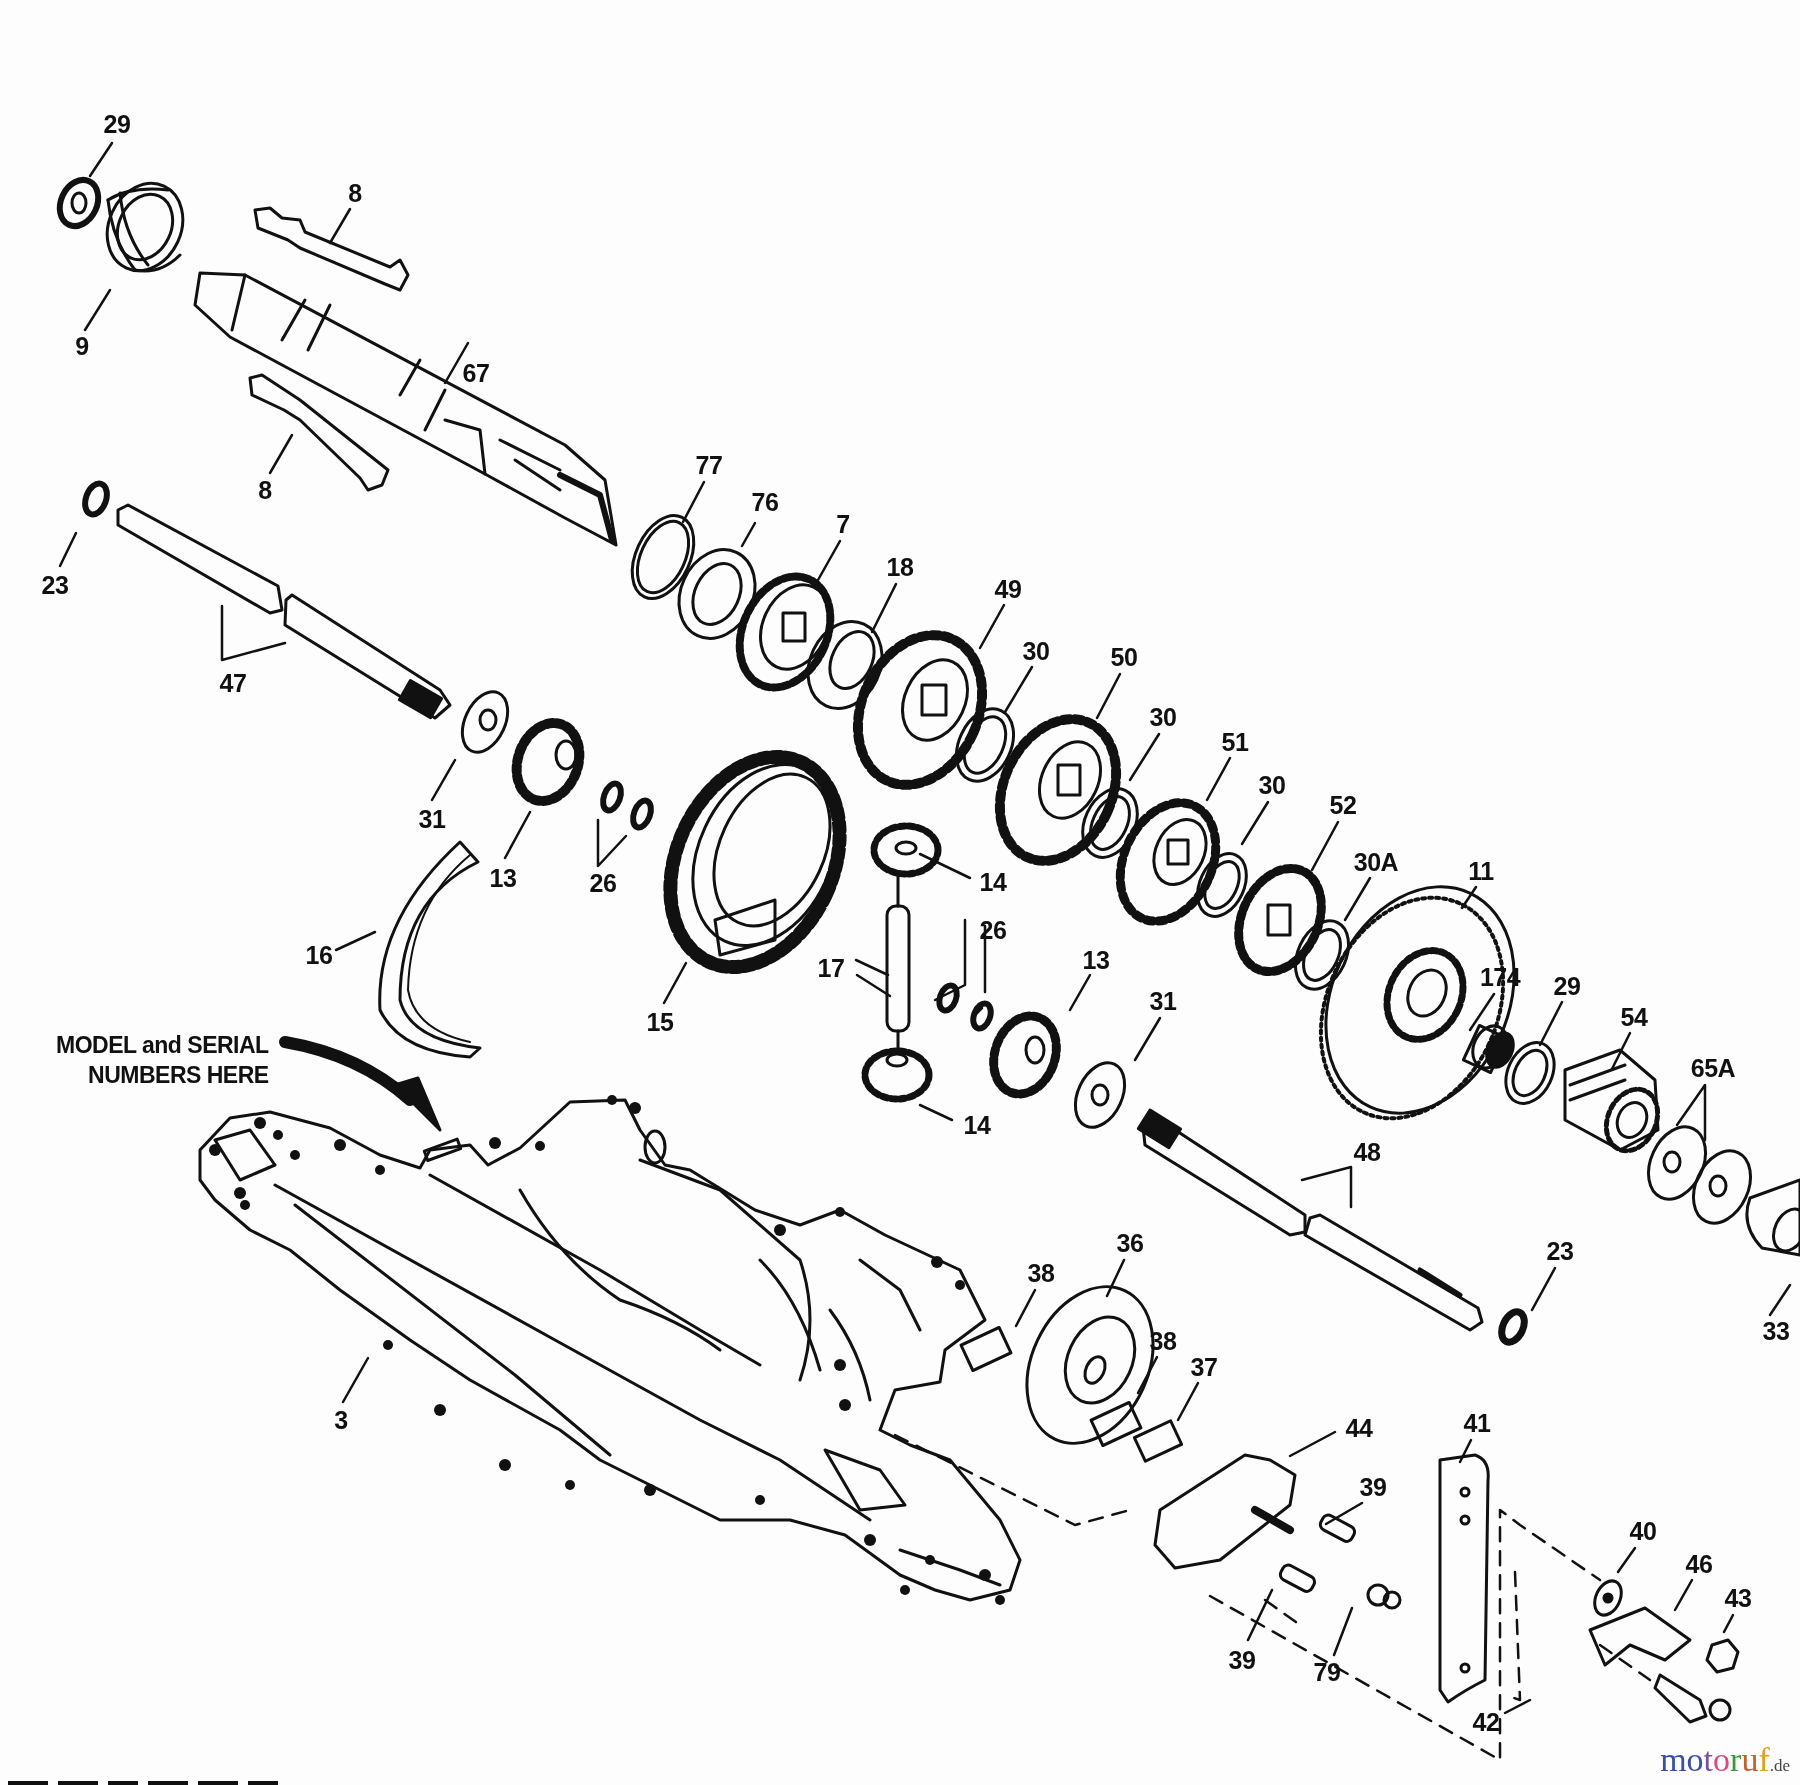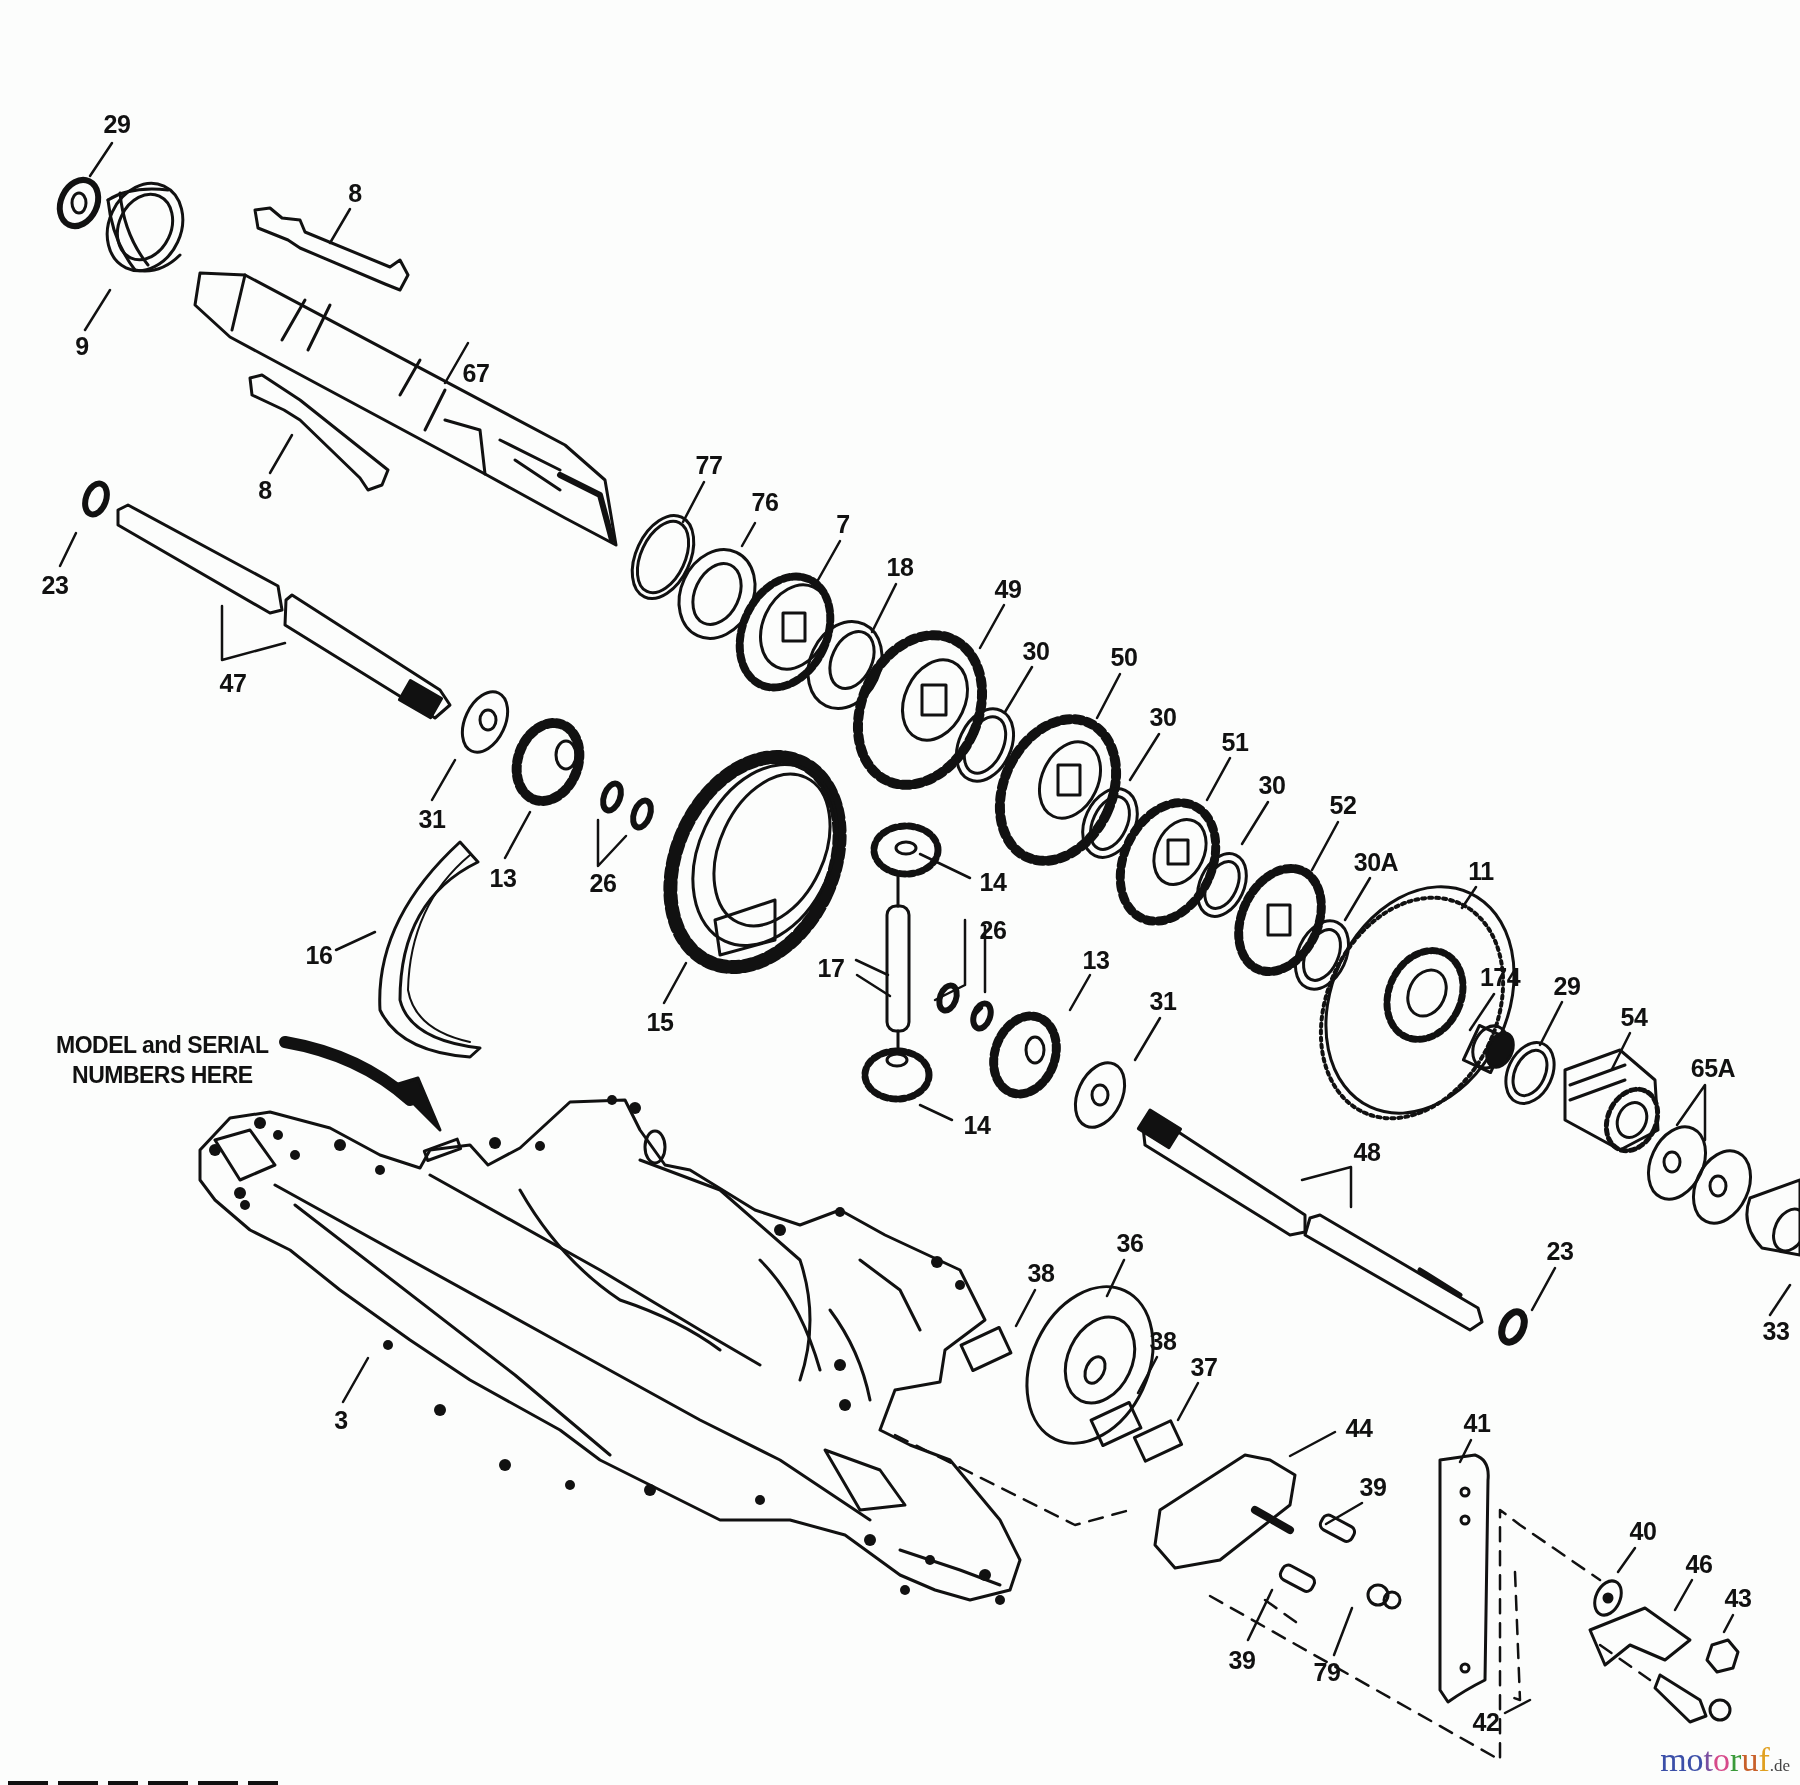--- a/index.html
+++ b/index.html
@@ -3,21 +3,21 @@
 <meta charset="utf-8">
 <style>
   html, body { margin: 0; padding: 0; background: #fcfdfc; }
   body { width: 1800px; height: 1785px; position: relative; overflow: hidden;
          font-family: "Liberation Sans", sans-serif; }
   #diagram { position: absolute; left: 0; top: 0; width: 1800px; height: 1785px; }
   .part-label { position: absolute; font-family: "Liberation Sans", sans-serif;
                 font-weight: bold; font-size: 25px; color: #111; line-height: 1;
                 transform: translate(-50%, -50%); white-space: nowrap; letter-spacing: -0.5px; }
   .note { position: absolute; left: 56px; top: 1030px; font-weight: bold; font-size: 23px;
-          color: #111; line-height: 30px; text-align: center; letter-spacing: -0.5px; }
+          color: #111; line-height: 30px; text-align: right; letter-spacing: -0.5px; }
   .note span { display: block; }
   .watermark { position: absolute; right: 10px; bottom: 8px; font-family: "Liberation Serif", serif;
                font-size: 34px; line-height: 1; }
   .watermark .suffix { font-size: 17px; color: #444; }
   .cut-title { position: absolute; left: 8px; top: 1776px; height: 9px; width: 300px; }
   .cut-title i { display: inline-block; height: 9px; background: #111; margin-right: 10px; }
 </style>
 </head>
 <body>
 

